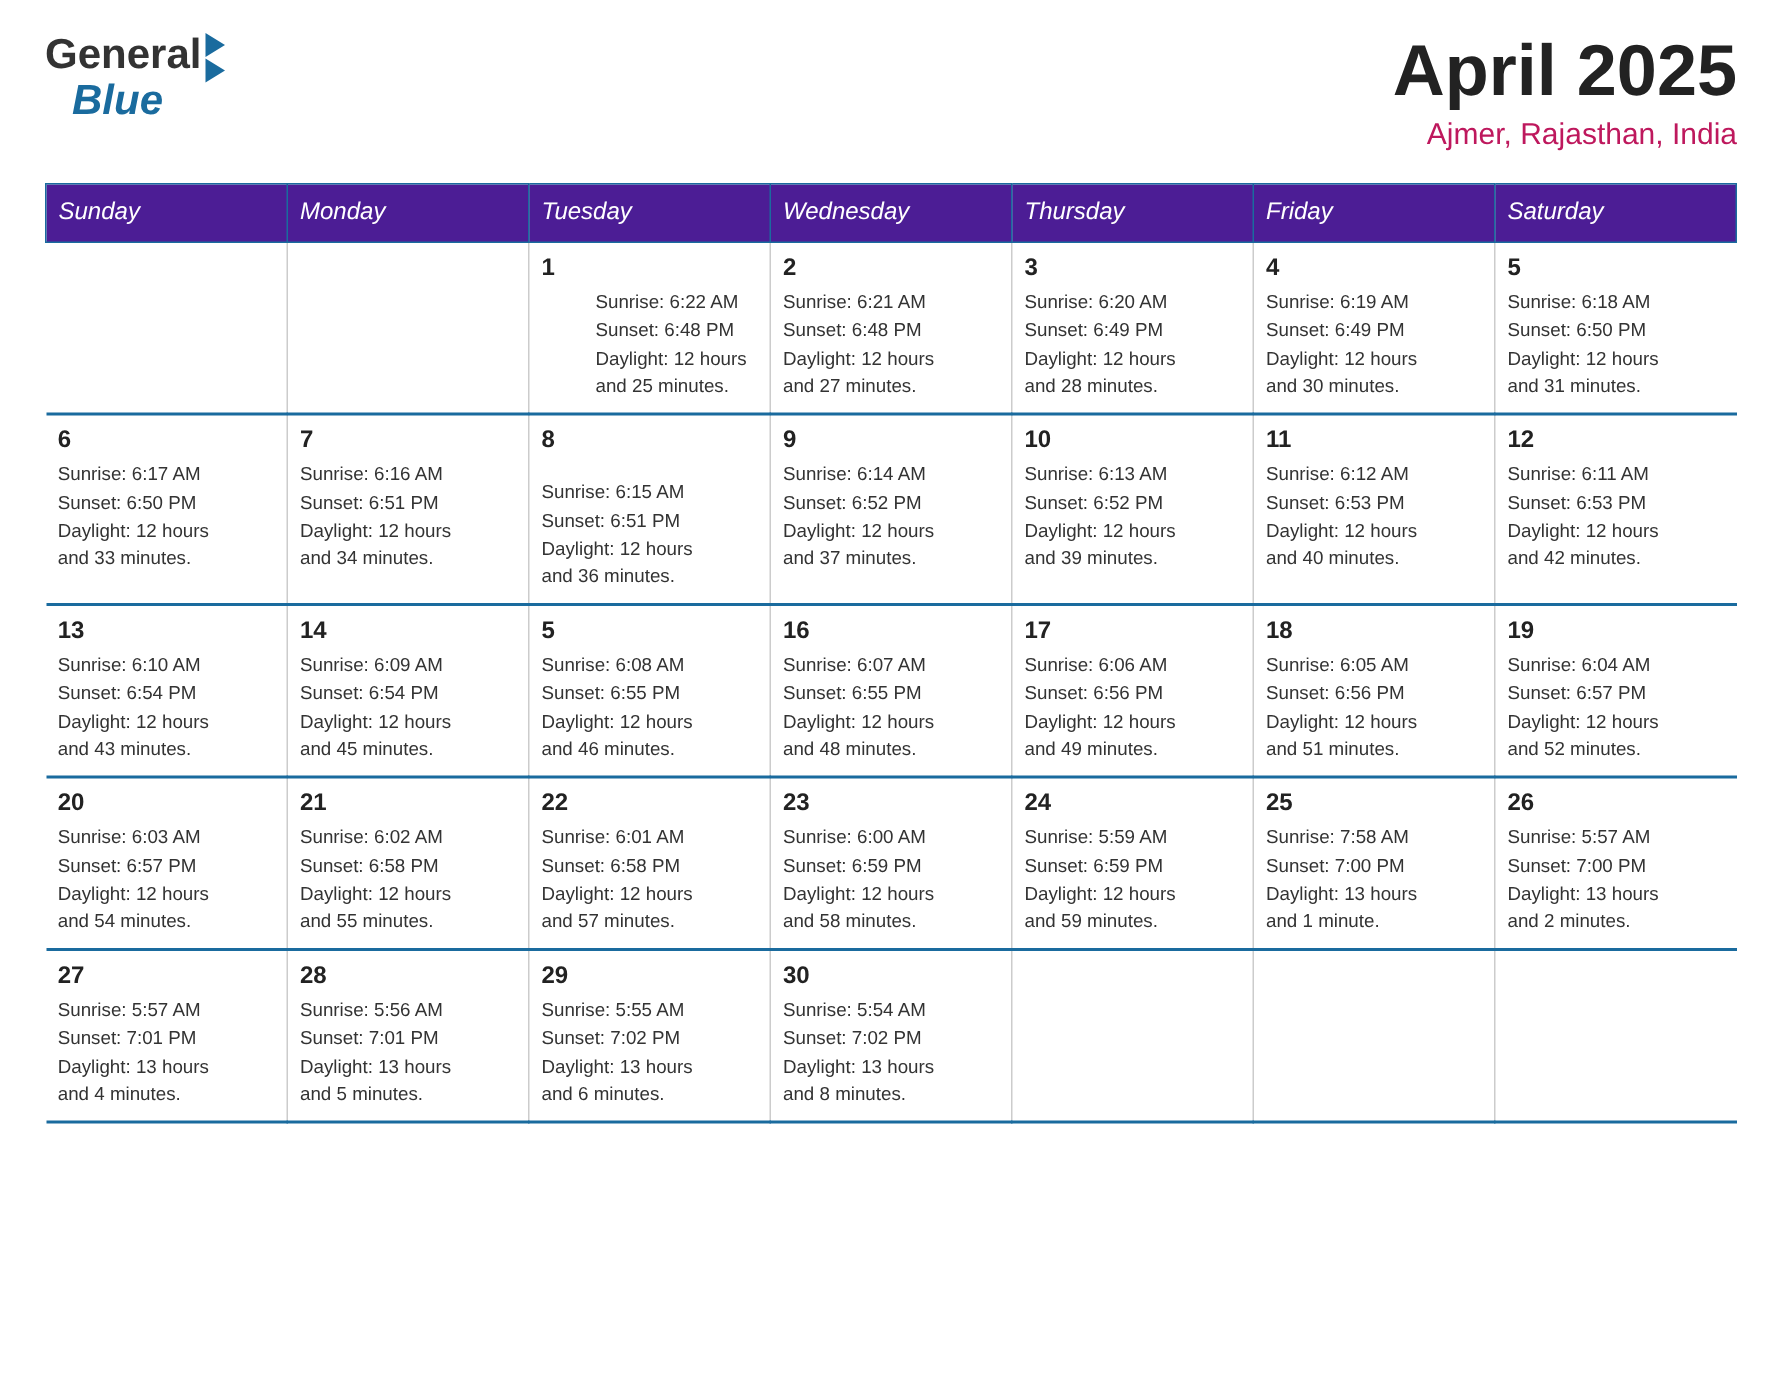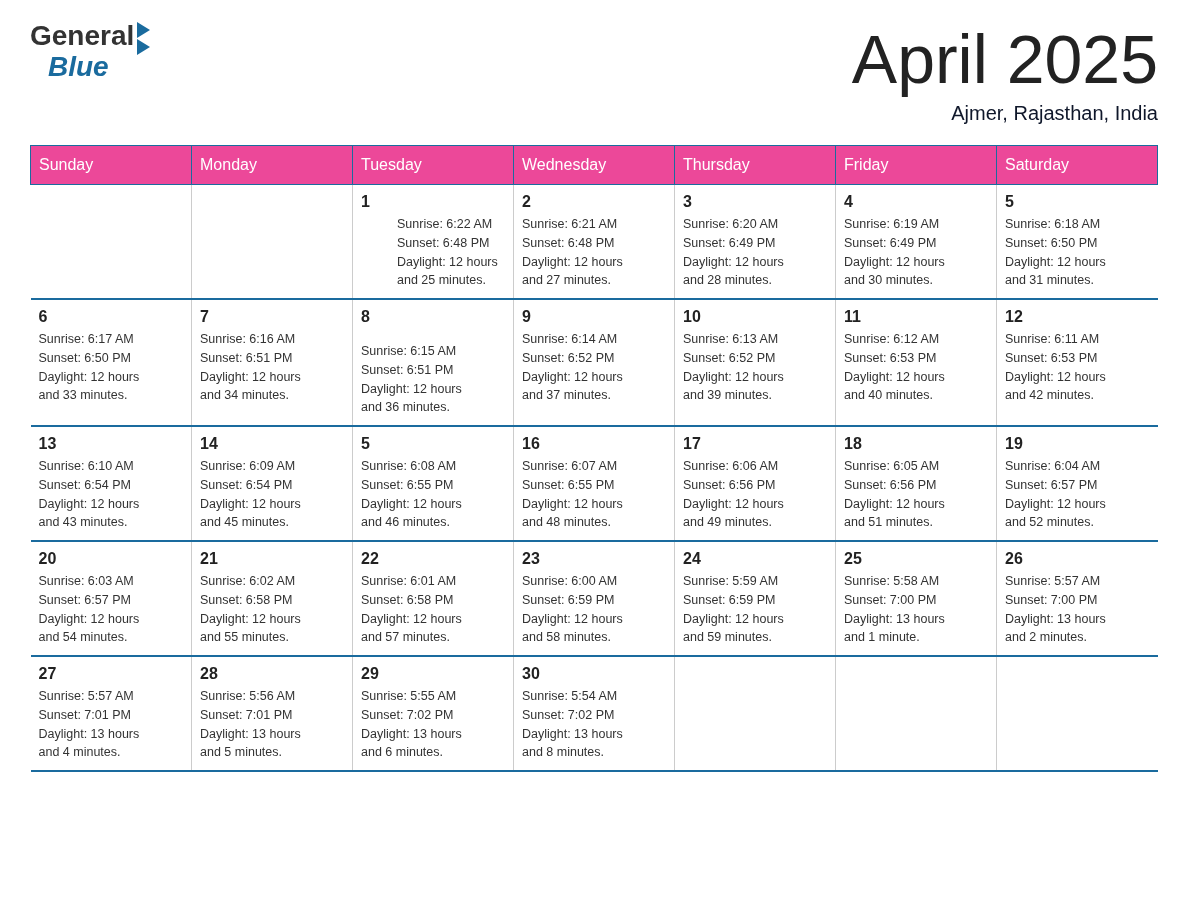--- a/index.html
+++ b/index.html
@@ -32,35 +32,36 @@
       flex-direction: column;
       align-items: flex-start;
     }
     .logo-row {
       display: flex;
     }
     .title-block {
       text-align: right;
     }
     .month-title {
-      font-size: 68px;
-      font-weight: normal;
+      font-size: 48px;
+      font-weight: bold;
       color: #222;
     }
     .location {
       font-size: 20px;
-      color: #0f172a;
+      color: #be185d;
       margin-top: 4px;
     }
     table {
       width: 100%;
       border-collapse: collapse;
     }
     thead tr {
-      background-color: #ec4899;
+      background-color: #4c1d95;
+      font-style: italic;
     }
     thead th {
       color: #fff;
       font-size: 16px;
       font-weight: normal;
       padding: 10px 8px;
       text-align: left;
       border: 1px solid #1a6b9e;
     }
     tbody tr {
@@ -298,21 +299,21 @@
         </td>
         <td>
           <div class="day-num">24</div>
           <div class="day-info" style="white-space: pre-line;">Sunrise: 5:59 AM
 Sunset: 6:59 PM
 Daylight: 12 hours
 and 59 minutes.</div>
         </td>
         <td>
           <div class="day-num">25</div>
-          <div class="day-info" style="white-space: pre-line;">Sunrise: 5:58 AM
+          <div class="day-info" style="white-space: pre-line;">Sunrise: 7:58 AM
 Sunset: 7:00 PM
 Daylight: 13 hours
 and 1 minute.</div>
         </td>
         <td>
           <div class="day-num">26</div>
           <div class="day-info" style="white-space: pre-line;">Sunrise: 5:57 AM
 Sunset: 7:00 PM
 Daylight: 13 hours
 and 2 minutes.</div>

